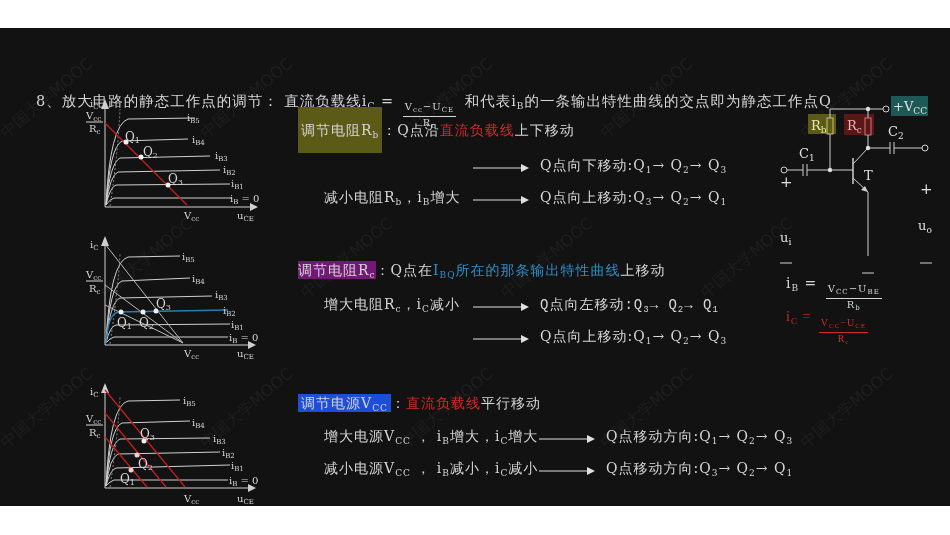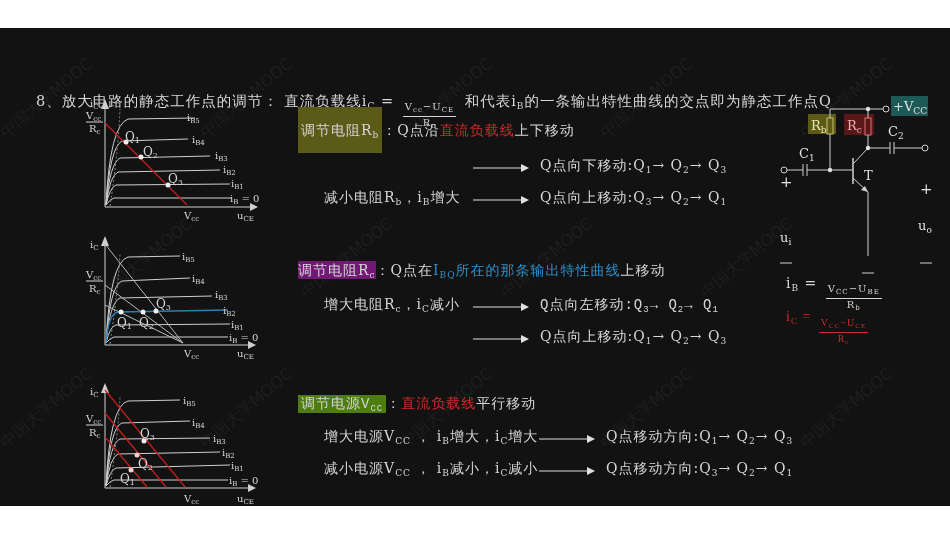--- a/index.html
+++ b/index.html
@@ -11,21 +11,21 @@
   .title { left:36px; top:44px; font-size:14.5px; }
   sub { font-size:9px; vertical-align:-3px; }
   .frac { display:inline-block; vertical-align:middle; text-align:center; font-size:10px; line-height:12px; margin:0 3px; }
   .frac .num { display:block; border-bottom:1px solid #d6d6d6; padding:0 2px;margin-top:29px; }
   .frac .den { display:block; }
   .frac sub { font-size:7px; vertical-align:-2px; }
   .red { color:#d02a2a; }
   .blue { color:#2d8fc8;text-align:center; }
   .hl-olive { background:#5c5a17; padding:15px 3px; }
   .hl-red { background:#701a75; padding:1px 0;margin-top:8px; }
-  .hl-teal { background:#4d7c0f; padding:1px 3px;font-family:Liberation Mono, monospace; }
+  .hl-teal { background:#1d4ed8; padding:1px 3px; }
   .line { font-size:14px; }
   svg text { font-family:"DejaVu Serif", "Liberation Serif", serif; }
   .wm { position:absolute; color:rgba(255,255,255,0.05); font-size:16px; transform:rotate(-40deg); font-family:"DejaVu Sans", sans-serif; }
 </style>
 </head>
 <body>
 
 <div class="slide">
 
   <div class="wm" style="left:-10px;top:60px;">中国大学MOOC</div>

